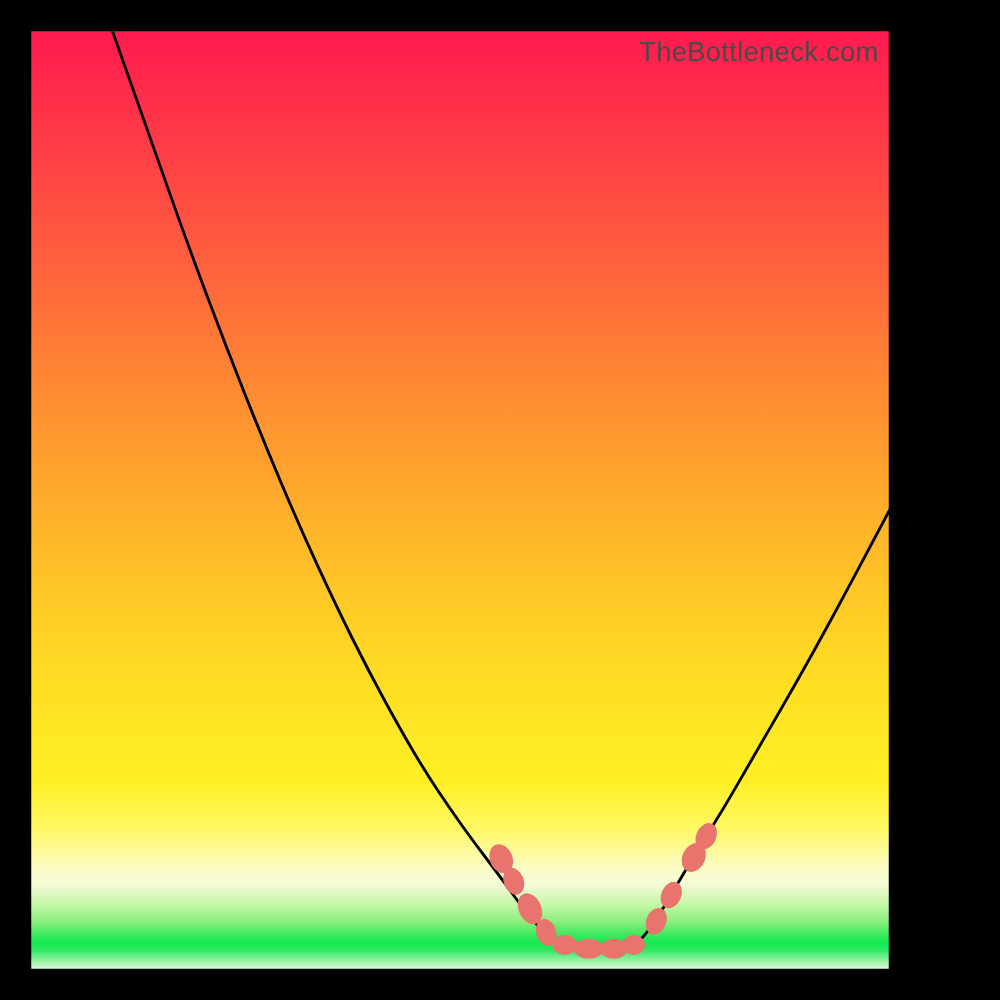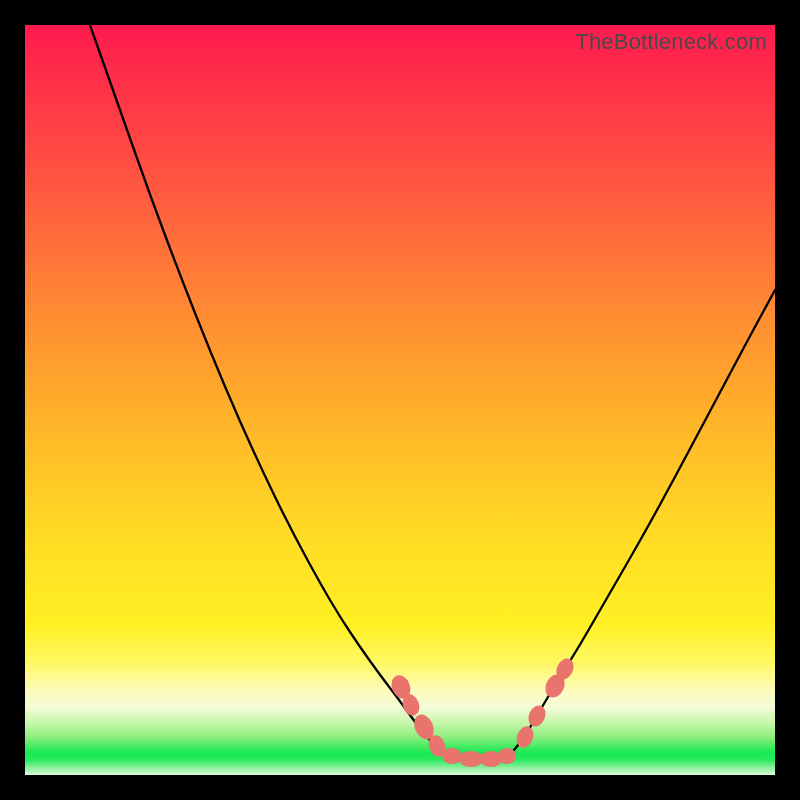--- a/index.html
+++ b/index.html
@@ -14,21 +14,21 @@
   .frame {
     position: relative;
     width: 800px;
     height: 800px;
     background: #000;
   }
   .plot {
     position: absolute;
     left: 25px;
     top: 25px;
-    width: 750px;
+    width: 686px;
     height: 750px;
     
     background:
       linear-gradient(
         to bottom,
         #ff1a4f 0%,
         #ff2b4a 6%,
         #ff4a44 17%,
         #ff6b3b 28%,
         #ff8a33 38%,

